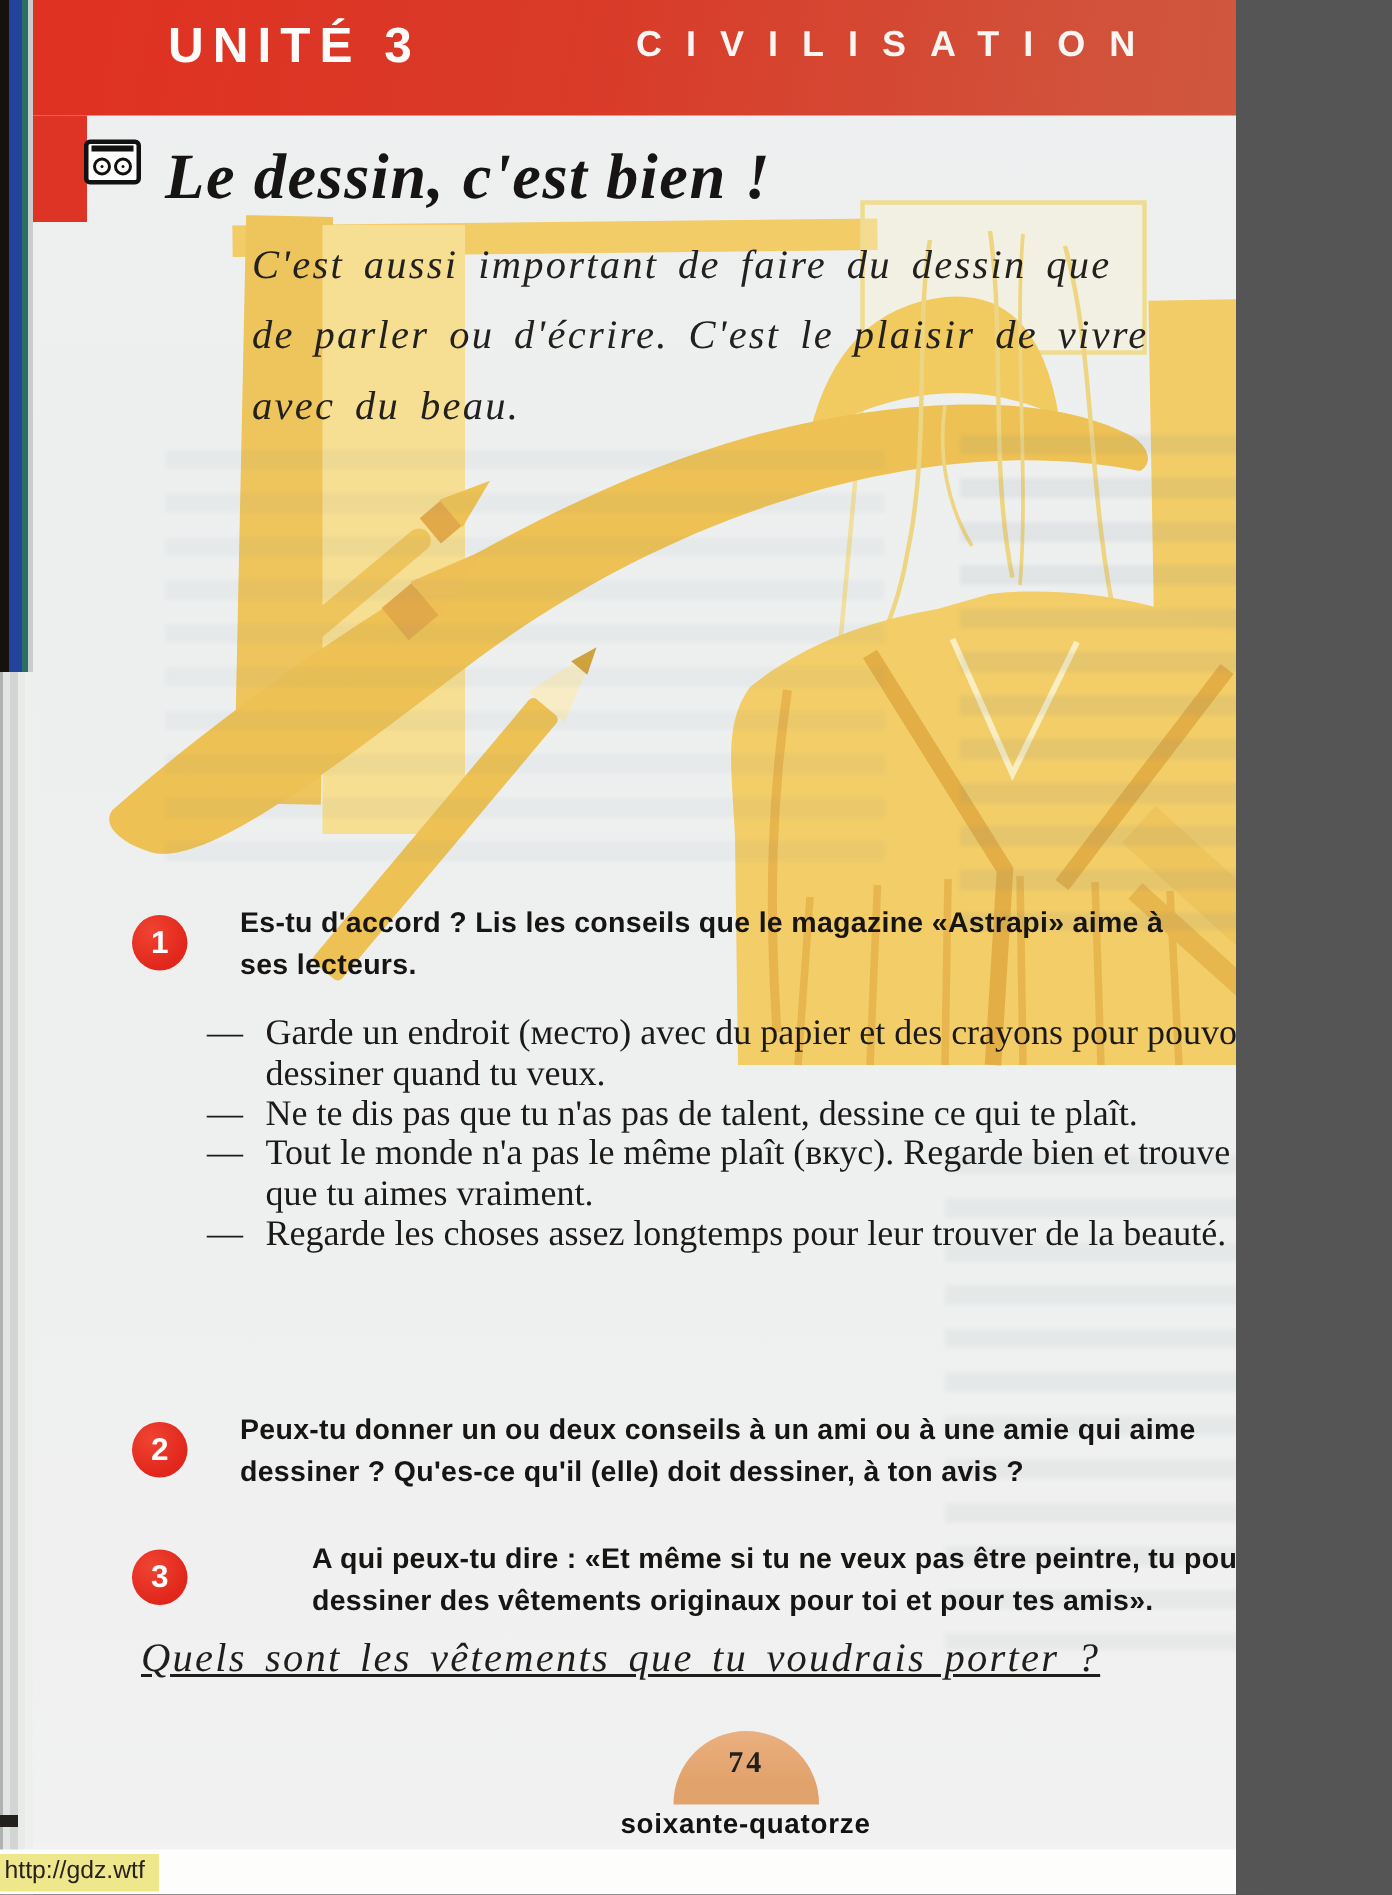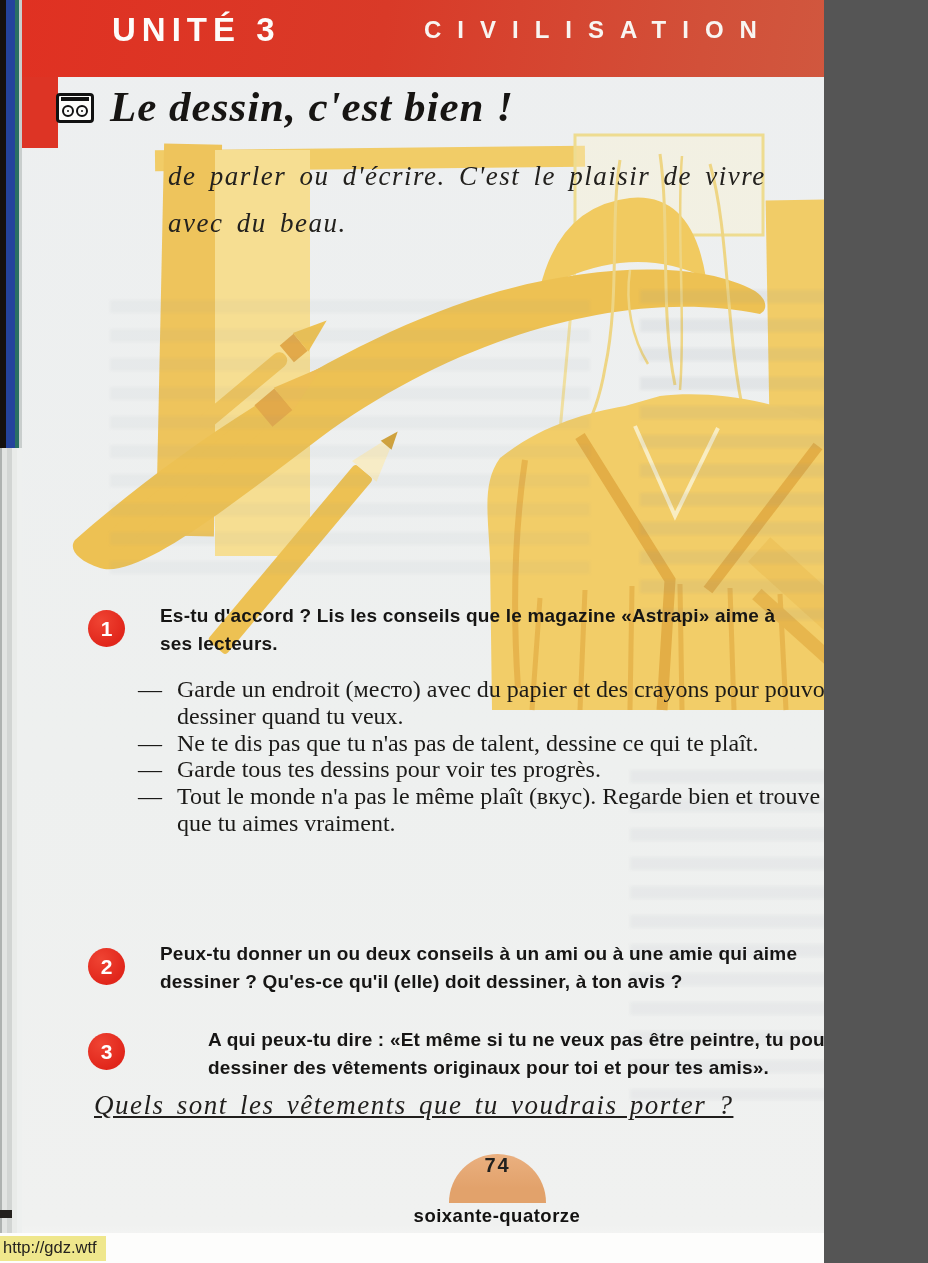--- a/index.html
+++ b/index.html
@@ -22,21 +22,21 @@
     font-size:33px;letter-spacing:6px;}
   .section-label{position:absolute;left:424px;top:16px;z-index:4;color:#f8f5f2;font-weight:bold;
     font-size:24px;letter-spacing:16px;}
   
   .cassette{position:absolute;left:56px;top:93px;width:38px;height:30px;z-index:4;
     background:#fdfdfb;border:3px solid #111;border-radius:4px;box-sizing:border-box;}
   .cassette::before{content:"";position:absolute;left:2px;right:2px;top:1px;height:4px;background:#111;}
   .cassette .reel{position:absolute;top:9px;width:12px;height:12px;border:2.5px solid #111;border-radius:50%;box-sizing:border-box;}
   .cassette .reel.l{left:3px;} .cassette .reel.r{right:3px;}
   .cassette .reel::after{content:"";position:absolute;left:2.5px;top:2.5px;width:2px;height:2px;background:#111;border-radius:50%;}
-  .page-title{position:absolute;left:110px;top:82px;z-index:4;color:#171513;
+  .page-title{position:absolute;left:110px;top:94px;z-index:4;color:#171513;
     font-family:"Liberation Serif","DejaVu Serif",serif;font-style:italic;font-weight:bold;
     font-size:43px;letter-spacing:1px;white-space:nowrap;}
   
   .intro{position:absolute;left:168px;top:153px;width:660px;z-index:4;color:#23211e;
     font-family:"Liberation Serif","DejaVu Serif",serif;font-style:italic;
     font-size:27px;line-height:47px;letter-spacing:1.5px;word-spacing:5px;}
   
   .illustration{position:absolute;left:20px;top:128px;width:908px;height:625px;z-index:1;}
   
   .ghost{position:absolute;z-index:1;filter:blur(1.5px);
@@ -54,21 +54,21 @@
     font-family:"Liberation Serif","DejaVu Serif",serif;font-size:24px;line-height:26.8px;color:#1b1a18;}
   .advice li{padding-left:39px;text-indent:-39px;margin:0;}
   .advice .dash{display:inline-block;width:39px;text-indent:0;}
   
   .closing{position:absolute;left:94px;top:1090px;z-index:4;color:#201e1c;
     font-family:"Liberation Serif","DejaVu Serif",serif;font-style:italic;
     font-size:27px;letter-spacing:1.5px;word-spacing:4px;white-space:nowrap;text-decoration:underline;}
   
   .dome{position:absolute;left:449px;top:1154px;width:97px;height:49px;z-index:4;
     background:linear-gradient(180deg,#eab080 0%,#e2a26b 70%);border-radius:97px 97px 0 0;
-    display:flex;align-items:flex-start;justify-content:center;}
+    display:flex;align-items:center;justify-content:center;font-family:Liberation Serif, serif;}
   .dome span{font-weight:bold;font-size:20px;color:#21201e;padding-bottom:6px;letter-spacing:2px;}
   .page-word{position:absolute;left:0;top:1205px;width:994px;text-align:center;z-index:4;
     font-weight:bold;font-size:18.5px;color:#131211;letter-spacing:0.5px;}
   .bottom-strip{position:absolute;left:0;top:1233px;width:928px;height:30px;background:#fdfdfc;z-index:3;}
   .watermark{position:absolute;left:0;top:1236px;z-index:6;background:#efe78c;color:#26231f;
     font-size:16.5px;padding:2px 9px 4px 3px;}
 </style>
 </head>
 <body>
 
@@ -137,34 +137,35 @@
   <div class="ghost" style="left:110px;top:300px;width:480px;height:290px;opacity:.6;"></div>
   <div class="ghost" style="left:630px;top:770px;width:270px;height:330px;opacity:.7;"></div>
 
   <div class="cassette">
     <span class="reel l"></span>
     <span class="reel r"></span>
   </div>
   <div class="page-title">Le dessin, c'est bien !</div>
 
   <div class="intro">
+    <div>C'est aussi important de faire du dessin que</div>
     <div>de parler ou d'écrire. C'est le plaisir de vivre</div>
     <div>avec du beau.</div>
   </div>
 
   <div class="badge" id="badge1">
     <span>1</span>
   </div>
   <div class="ex-text" id="ex1">Es-tu d'accord ? Lis les conseils que le magazine «Astrapi» aime à ses lecteurs.</div>
 
   <ul class="advice">
     <li><span class="dash">—</span><span>Garde un endroit (место) avec du papier et des crayons pour pouvoir dessiner quand tu veux.</span></li>
     <li><span class="dash">—</span><span>Ne te dis pas que tu n'as pas de talent, dessine ce qui te plaît.</span></li>
-    <li><span class="dash">—</span><span>Garde tous tes dessins pour voir tes progrès.</span></li>
     <li><span class="dash">—</span><span>Tout le monde n'a pas le même plaît (вкус). Regarde bien et trouve ce que tu aimes vraiment.</span></li>
+    <li><span class="dash">—</span><span>Regarde les choses assez longtemps pour leur trouver de la beauté.</span></li>
   </ul>
 
   <div class="badge" id="badge2">
     <span>2</span>
   </div>
   <div class="ex-text" id="ex2">Peux-tu donner un ou deux conseils à un ami ou à une amie qui aime dessiner ? Qu'es-ce qu'il (elle) doit dessiner, à ton avis ?</div>
 
   <div class="badge" id="badge3">
     <span>3</span>
   </div>

